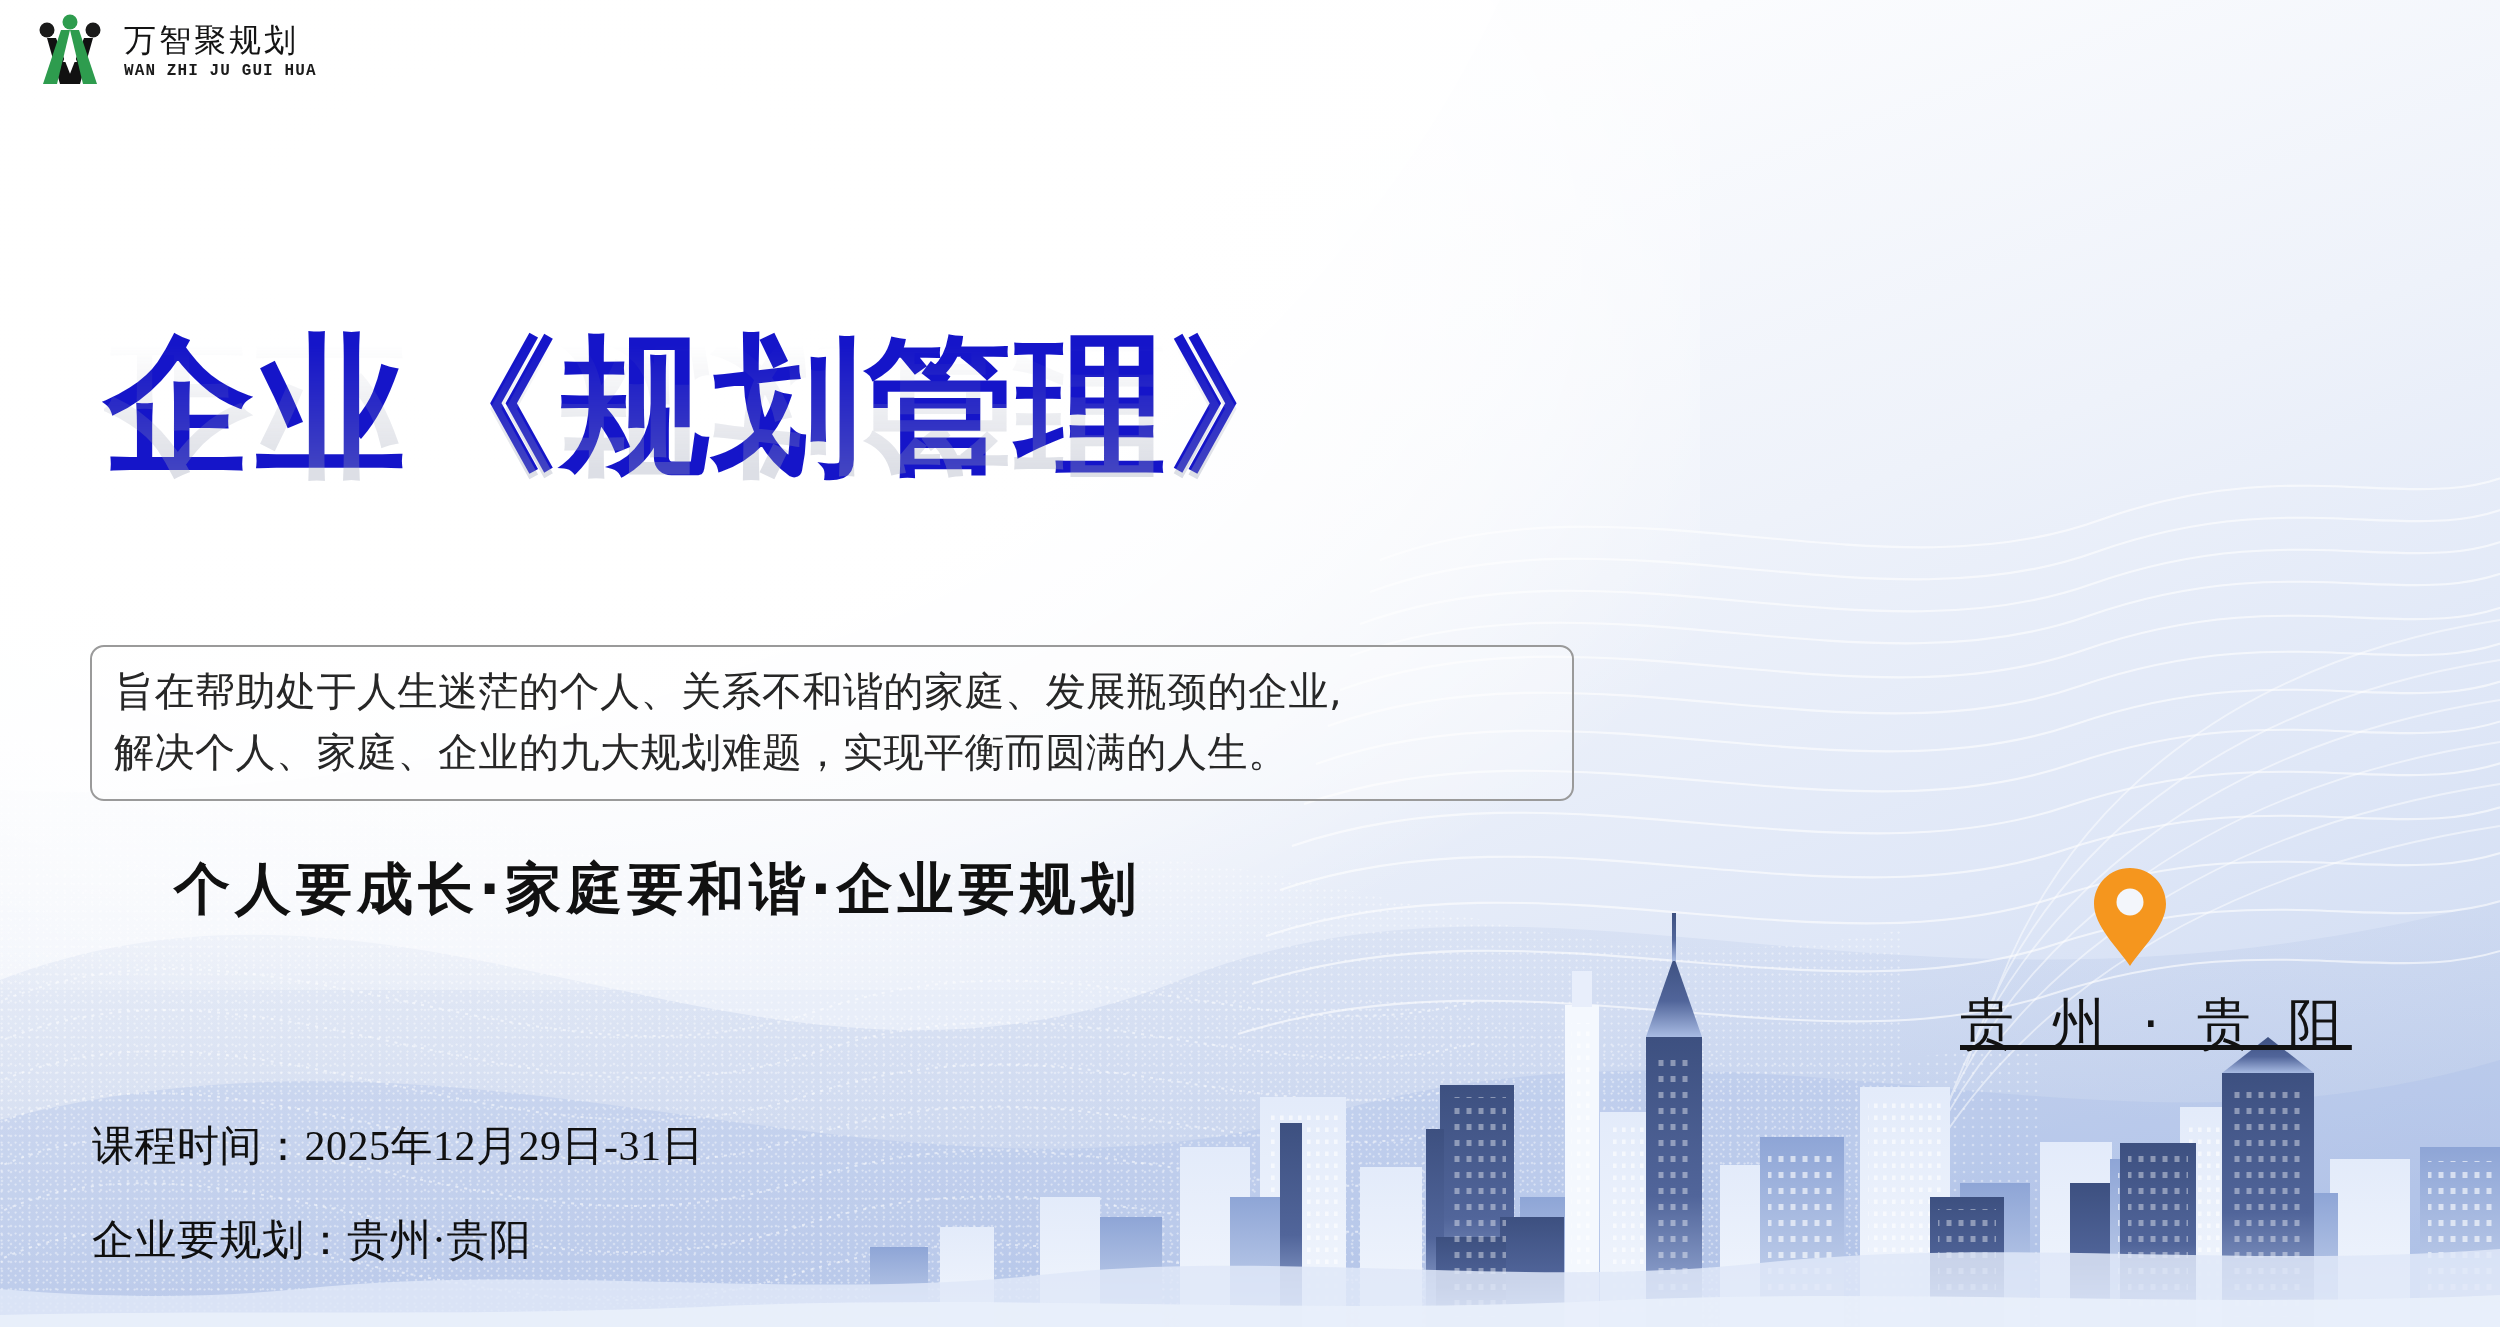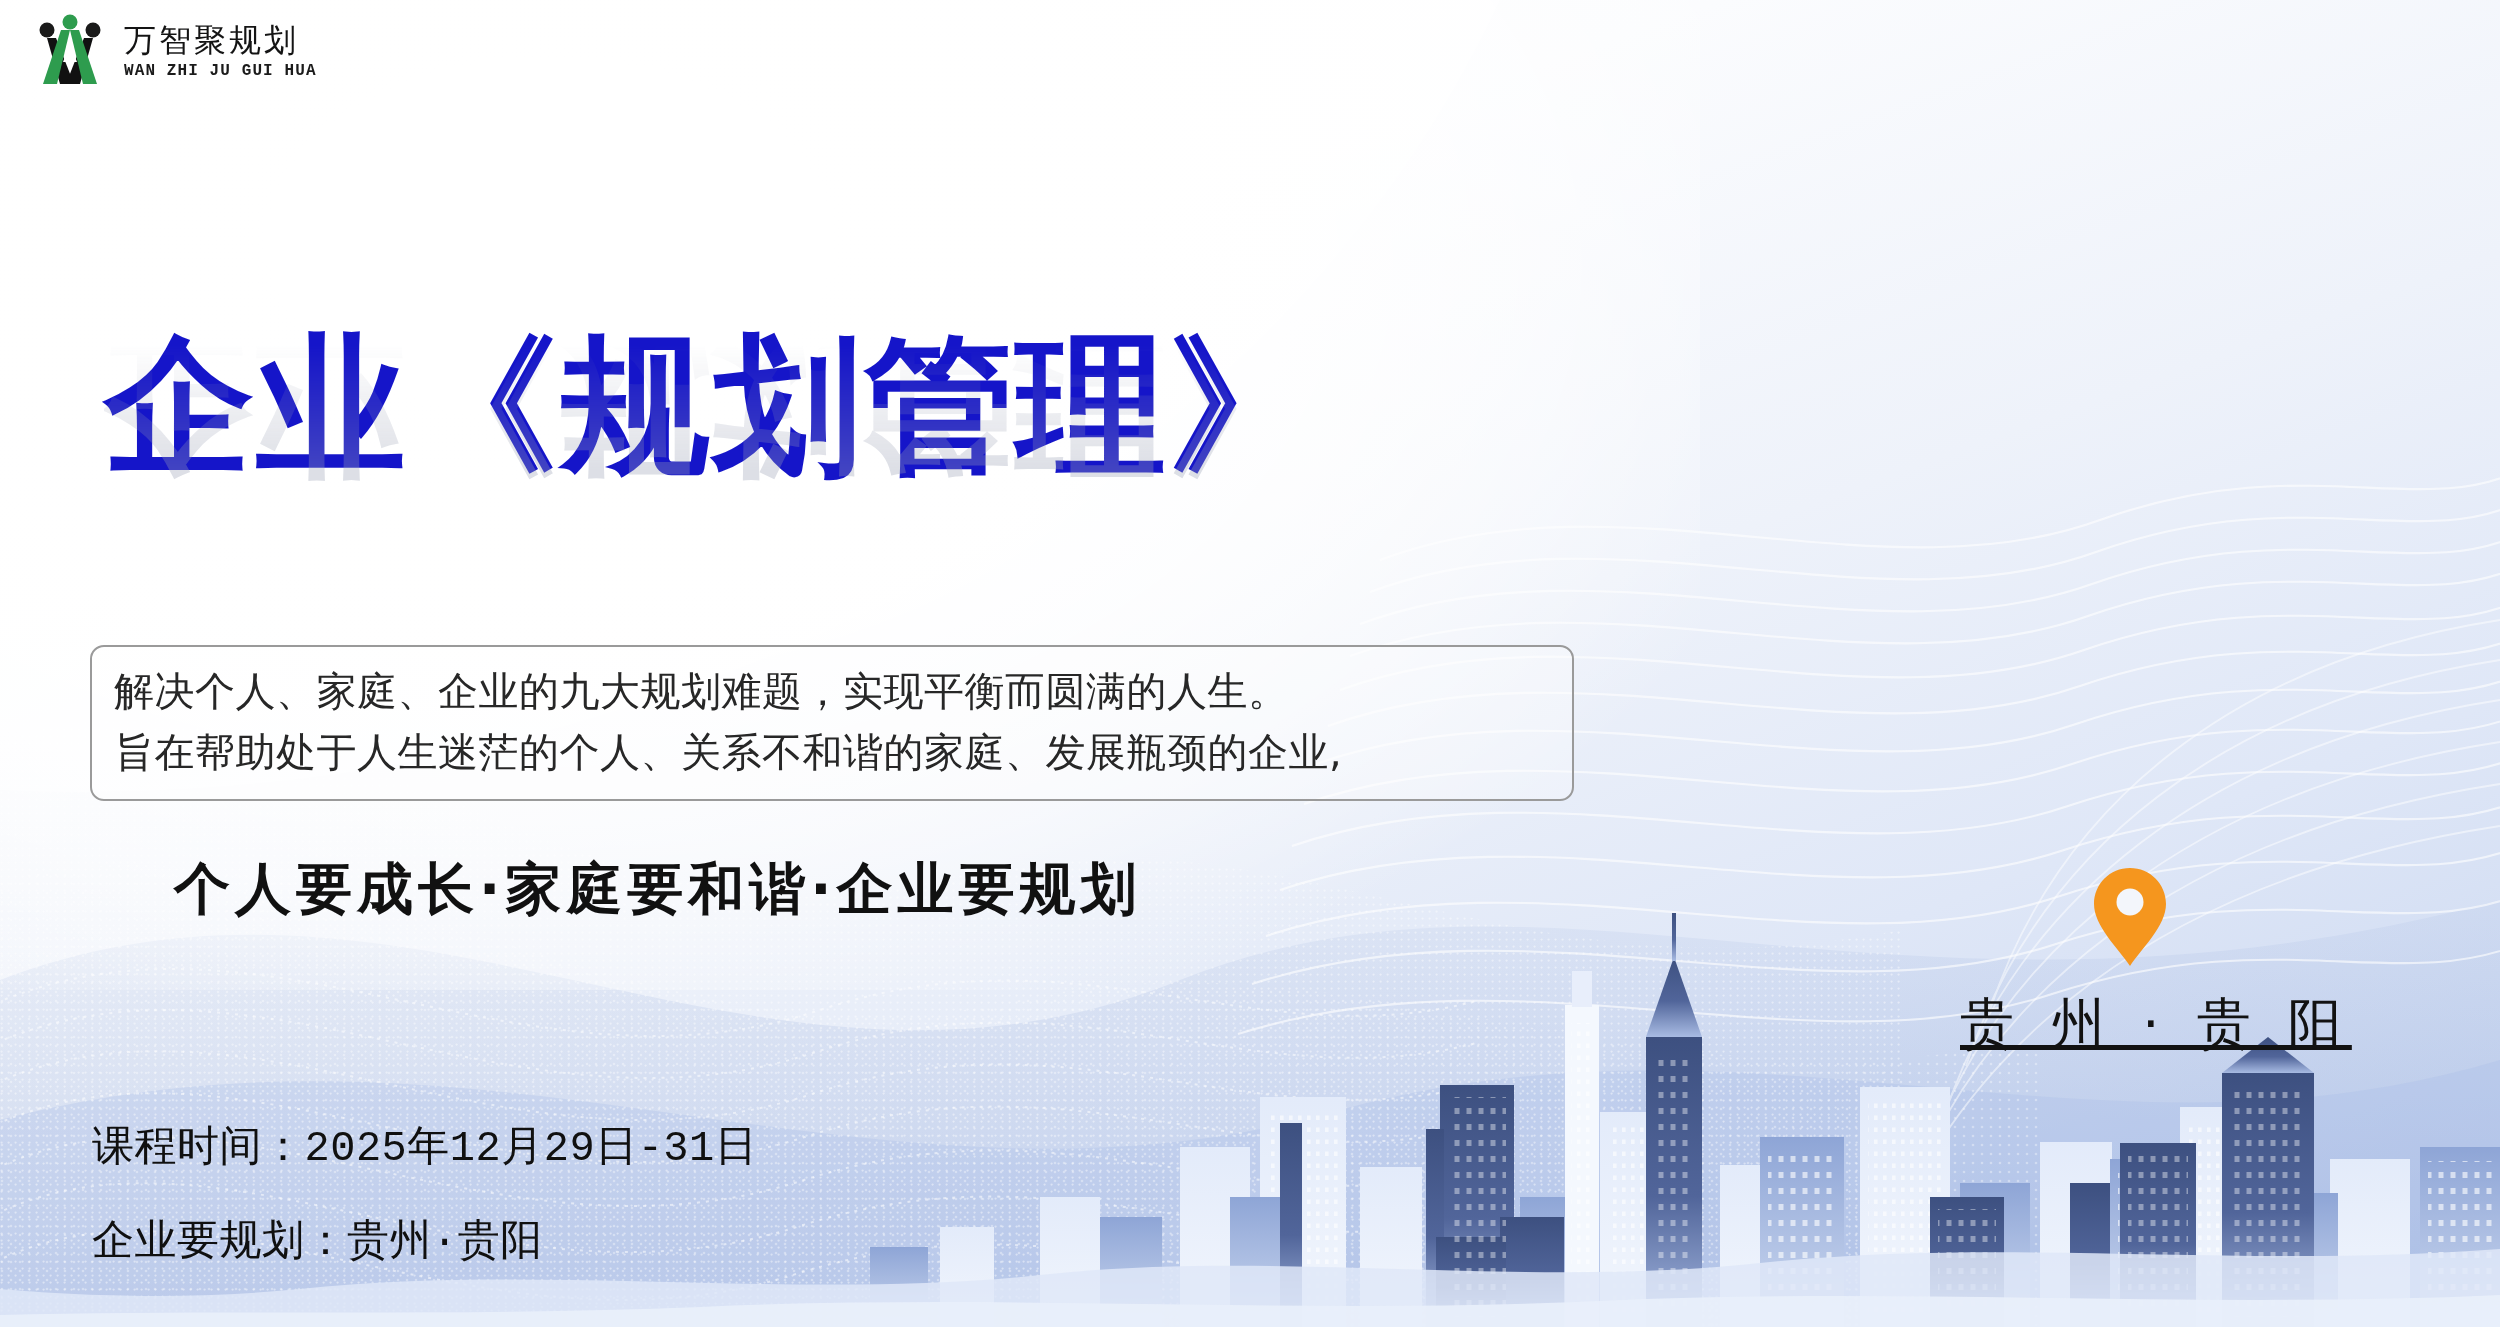--- a/index.html
+++ b/index.html
@@ -99,21 +99,21 @@
     margin-top:18px;
     font-family:"DejaVu Sans","Liberation Sans",sans-serif;
     font-size:54px; font-weight:500; color:#121212; letter-spacing:10px;
     white-space:nowrap;
     text-decoration:underline;
   }
 
   
   .meta { position:absolute; left:92px; top:1118px; }
   .meta-row {
-    font-family:Liberation Mono, monospace;
+    font-family:Liberation Serif, serif;
     font-size:42px; color:#101010; letter-spacing:.5px;
     white-space:nowrap; margin-bottom:38px;
   }
   .meta-row:last-child { margin-bottom:0; }
 </style>
 </head>
 <body>
 
 <div id="poster">
 
@@ -306,22 +306,22 @@
       <div class="logo-en">WAN ZHI JU GUI HUA</div>
     </div>
   </div>
 
   <div class="title-wrap">
     <div class="title">企业《规划管理》</div>
     <div class="title-reflection">企业《规划管理》</div>
   </div>
 
   <div class="desc-box">
+    <div class="desc-line">旨在帮助处于人生迷茫的个人、关系不和谐的家庭、发展瓶颈的企业,</div>
     <div class="desc-line">解决个人、家庭、企业的九大规划难题，实现平衡而圆满的人生。</div>
-    <div class="desc-line">旨在帮助处于人生迷茫的个人、关系不和谐的家庭、发展瓶颈的企业,</div>
   </div>
 
   <div class="slogan">个人要成长·家庭要和谐·企业要规划</div>
 
   <div class="loc">
     <svg class="loc-pin" viewBox="0 0 80 106">
       <path d="M40 4 C20 4 4 20 4 40 C4 62 28 84 40 102 C52 84 76 62 76 40 C76 20 60 4 40 4 Z" fill="#F5961E"></path>
       <circle cx="40" cy="38" r="13.5" fill="#f3f6fb"></circle>
     </svg>
     <div class="loc-text">贵 州 · 贵 阳</div>

